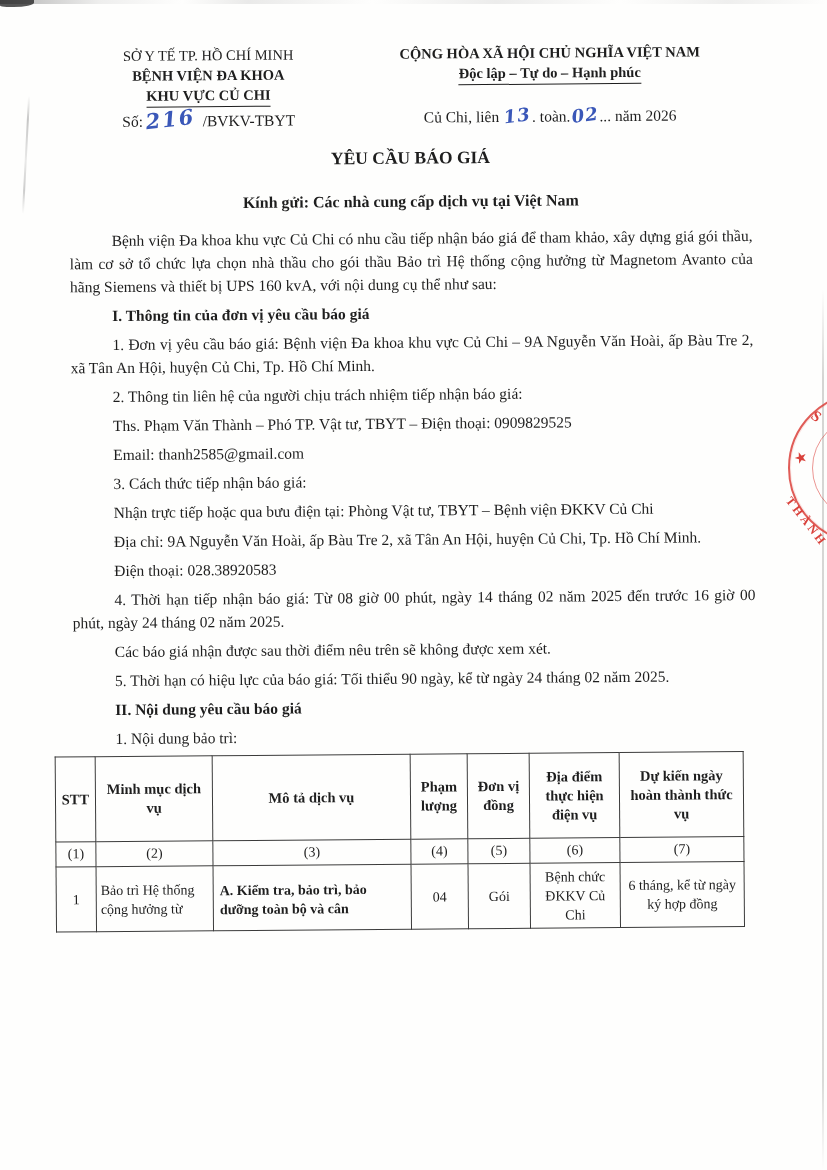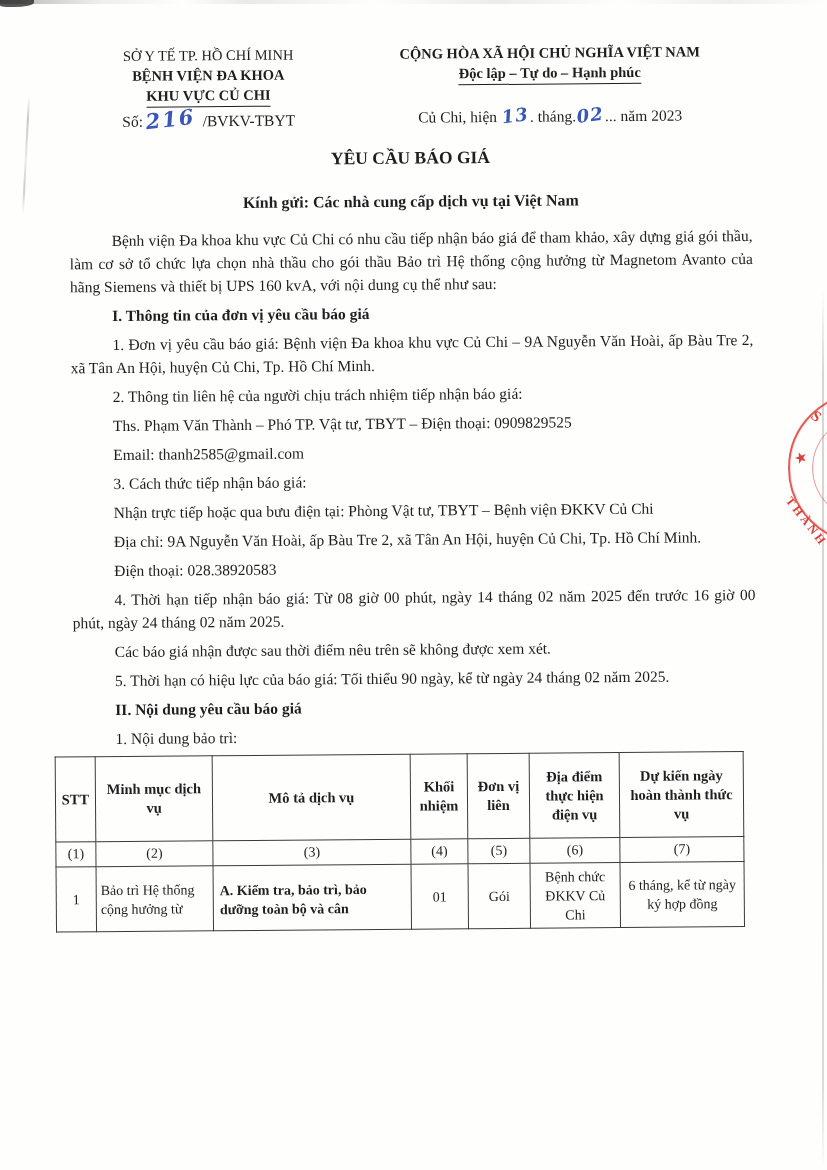--- a/index.html
+++ b/index.html
@@ -111,21 +111,21 @@
         <div class="b">BỆNH VIỆN ĐA KHOA</div>
         <div class="b"><span class="u">KHU VỰC CỦ CHI</span></div>
         <div class="so-line">
           <span>Số:</span><span class="hw hw-so">216</span> <span>/BVKV-TBYT</span>
         </div>
       </div>
       <div class="hdr-right">
         <div class="b">CỘNG HÒA XÃ HỘI CHỦ NGHĨA VIỆT NAM</div>
         <div class="b"><span class="u">Độc lập – Tự do – Hạnh phúc</span></div>
         <div class="date-line">
-          <span>Củ Chi, hiện </span><span class="hw hw-date">13</span><span>. tháng.</span><span class="hw hw-date">02</span><span>... năm 2023</span>
+          <span>Củ Chi, liên </span><span class="hw hw-date">13</span><span>. toàn.</span><span class="hw hw-date">02</span><span>... năm 2026</span>
         </div>
       </div>
     </div>
 
     <div class="doc-title">YÊU CẦU BÁO GIÁ</div>
     <div class="salutation">Kính gửi: Các nhà cung cấp dịch vụ tại Việt Nam</div>
 
     <p class="ind first">Bệnh viện Đa khoa khu vực Củ Chi có nhu cầu tiếp nhận báo giá để tham khảo, xây dựng giá gói thầu, làm cơ sở tổ chức lựa chọn nhà thầu cho gói thầu Bảo trì Hệ thống cộng hưởng từ Magnetom Avanto của hãng Siemens và thiết bị UPS 160 kvA, với nội dung cụ thể như sau:</p>
 
     <p class="head">I. Thông tin của đơn vị yêu cầu báo giá</p>
@@ -152,39 +152,39 @@
         <col style="width:57px">
           <col style="width:62px">
           <col style="width:90px">
           <col style="width:124px">
       </colgroup>
       <tbody>
           <tr>
         <th>STT</th>
         <th>Minh mục dịch vụ</th>
         <th>Mô tả dịch vụ</th>
-        <th>Khối nhiệm</th>
-        <th>Đơn vị liên</th>
+        <th>Phạm lượng</th>
+        <th>Đơn vị đồng</th>
         <th>Địa điểm thực hiện điện vụ</th>
         <th>Dự kiến ngày hoàn thành thức vụ</th>
       </tr>
       <tr class="idx">
         <td>(1)</td>
         <td>(2)</td>
         <td>(3)</td>
         <td>(4)</td>
         <td>(5)</td>
         <td>(6)</td>
         <td>(7)</td>
       </tr>
       <tr class="data">
         <td class="c">1</td>
         <td class="cat">Bảo trì Hệ thống cộng hưởng từ</td>
         <td class="desc">A. Kiểm tra, bảo trì, bảo dưỡng toàn bộ và cân</td>
-        <td class="c">01</td>
+        <td class="c">04</td>
         <td class="c">Gói</td>
         <td class="c">Bệnh chức ĐKKV Củ Chi</td>
         <td class="c">6 tháng, kể từ ngày ký hợp đồng</td>
       </tr>
     </tbody>
       </table>
 
   </div>
 </div>
 

